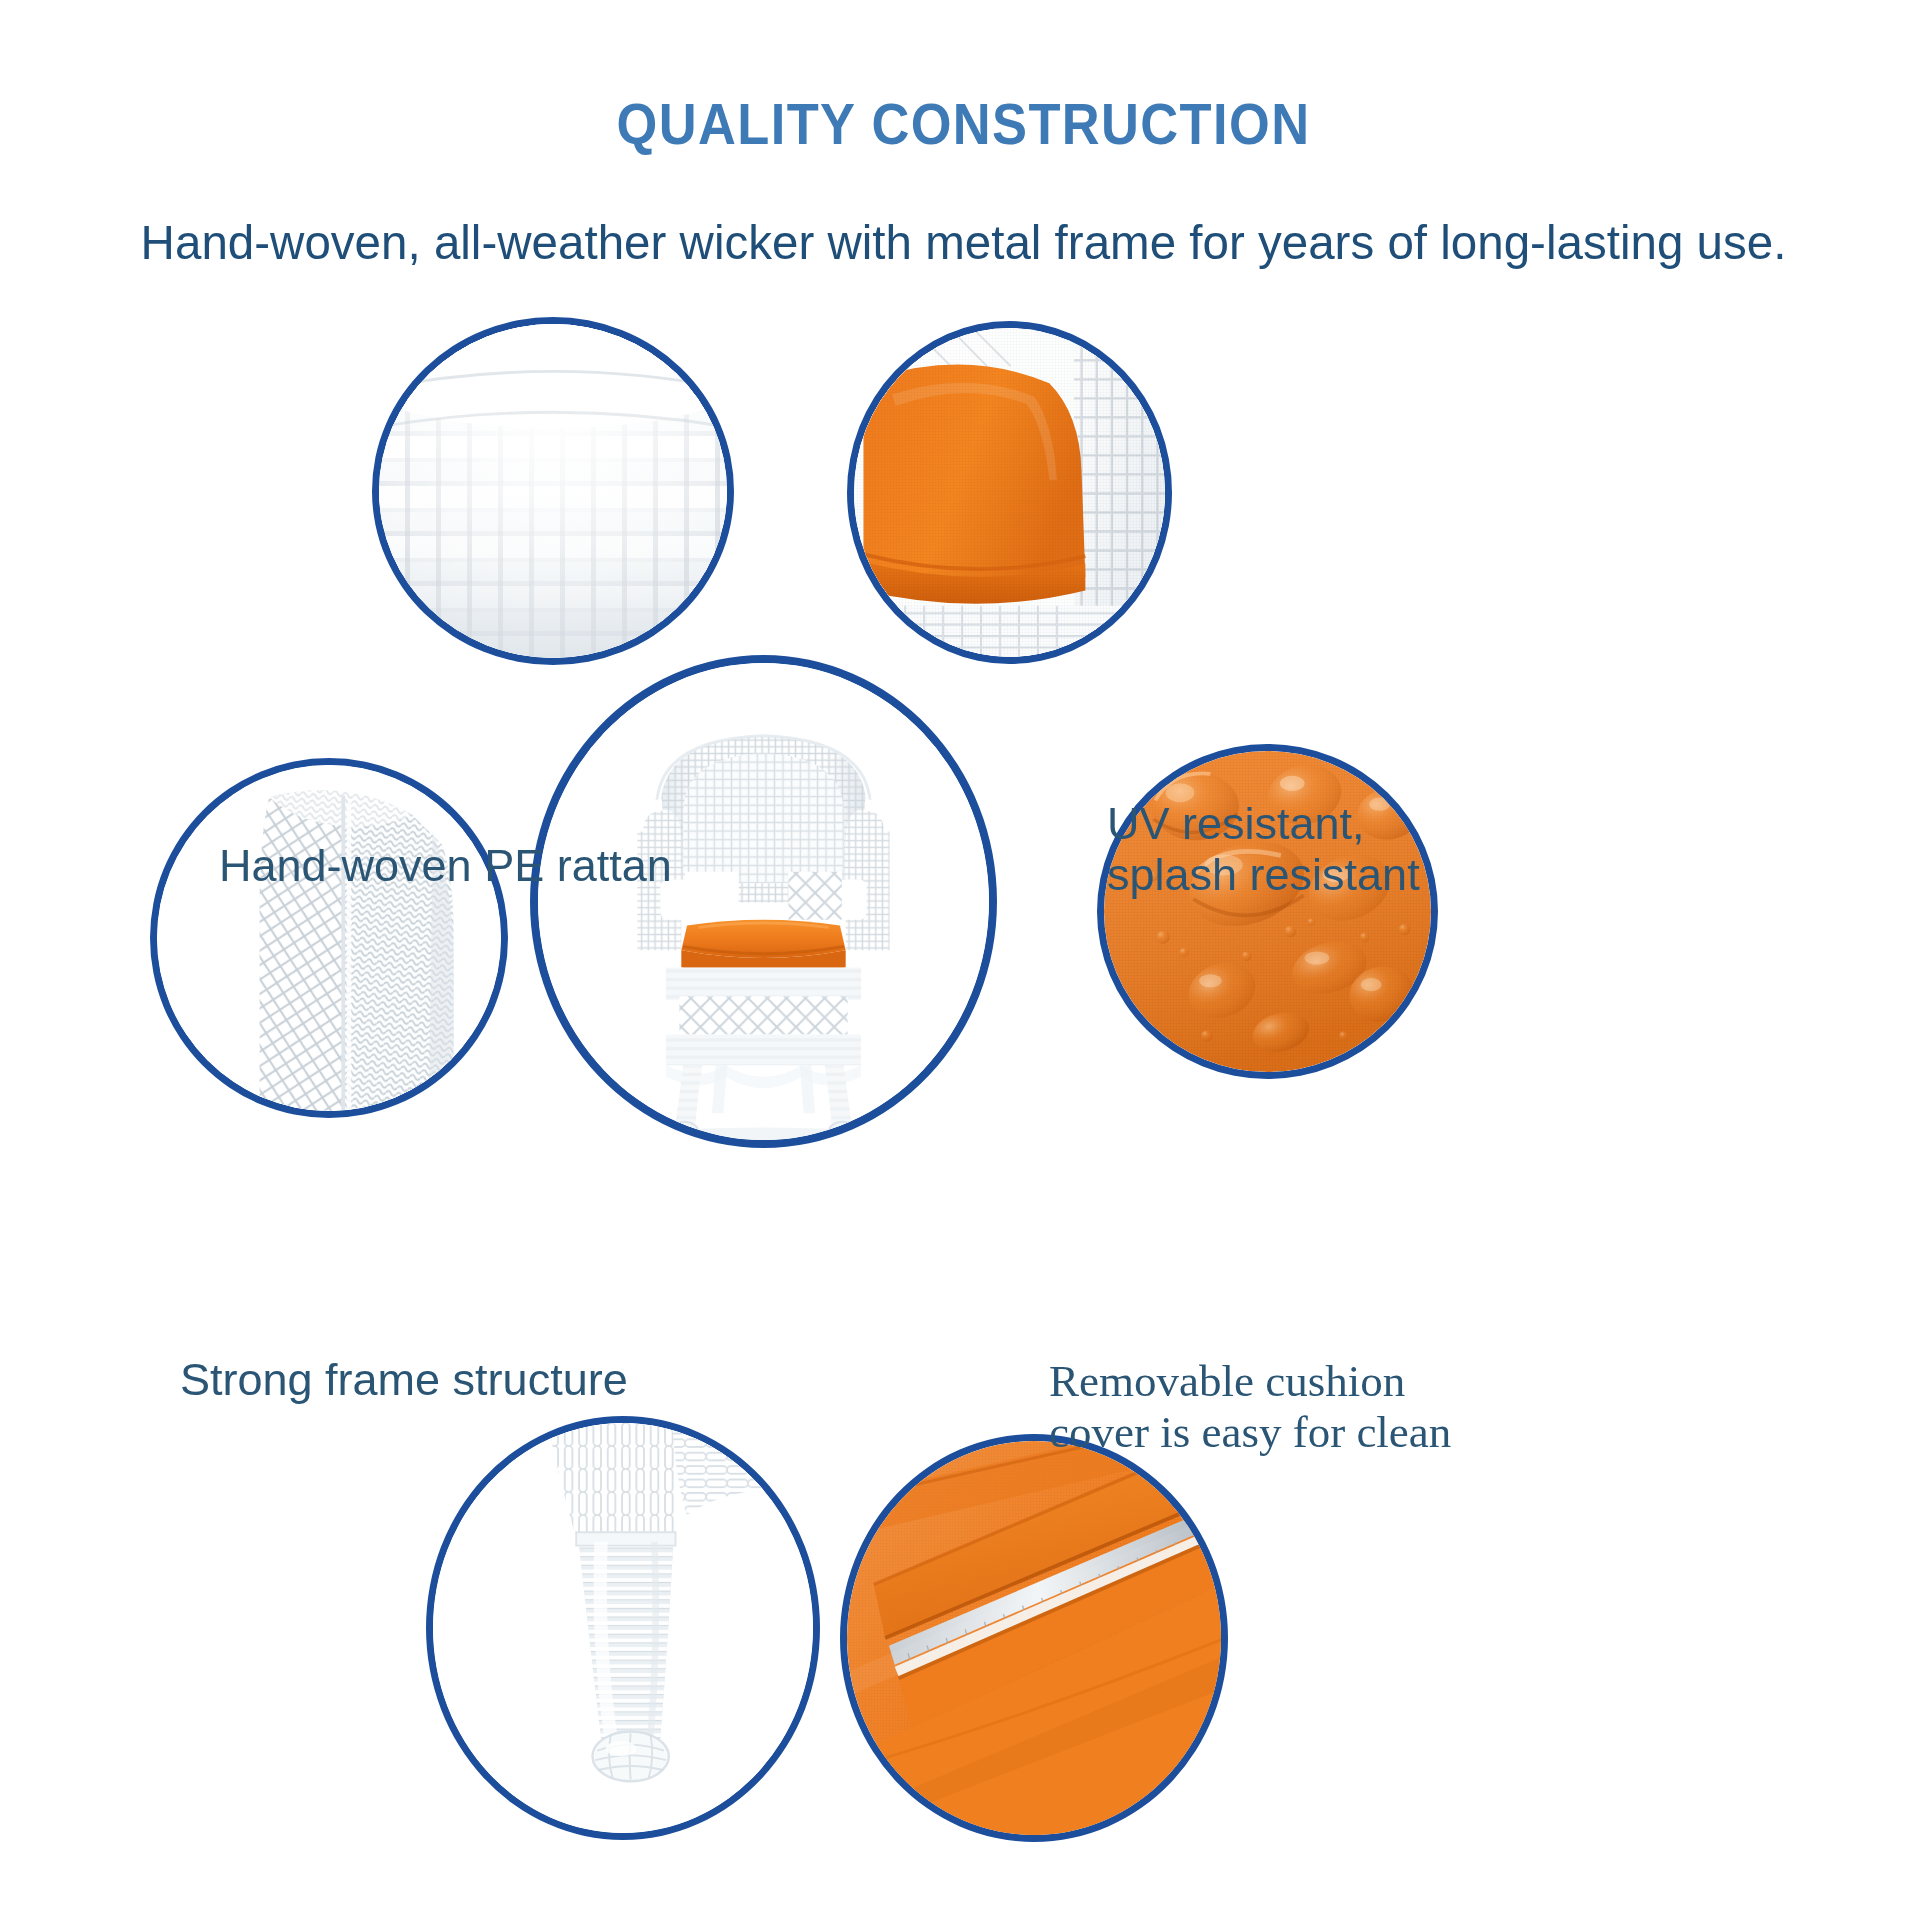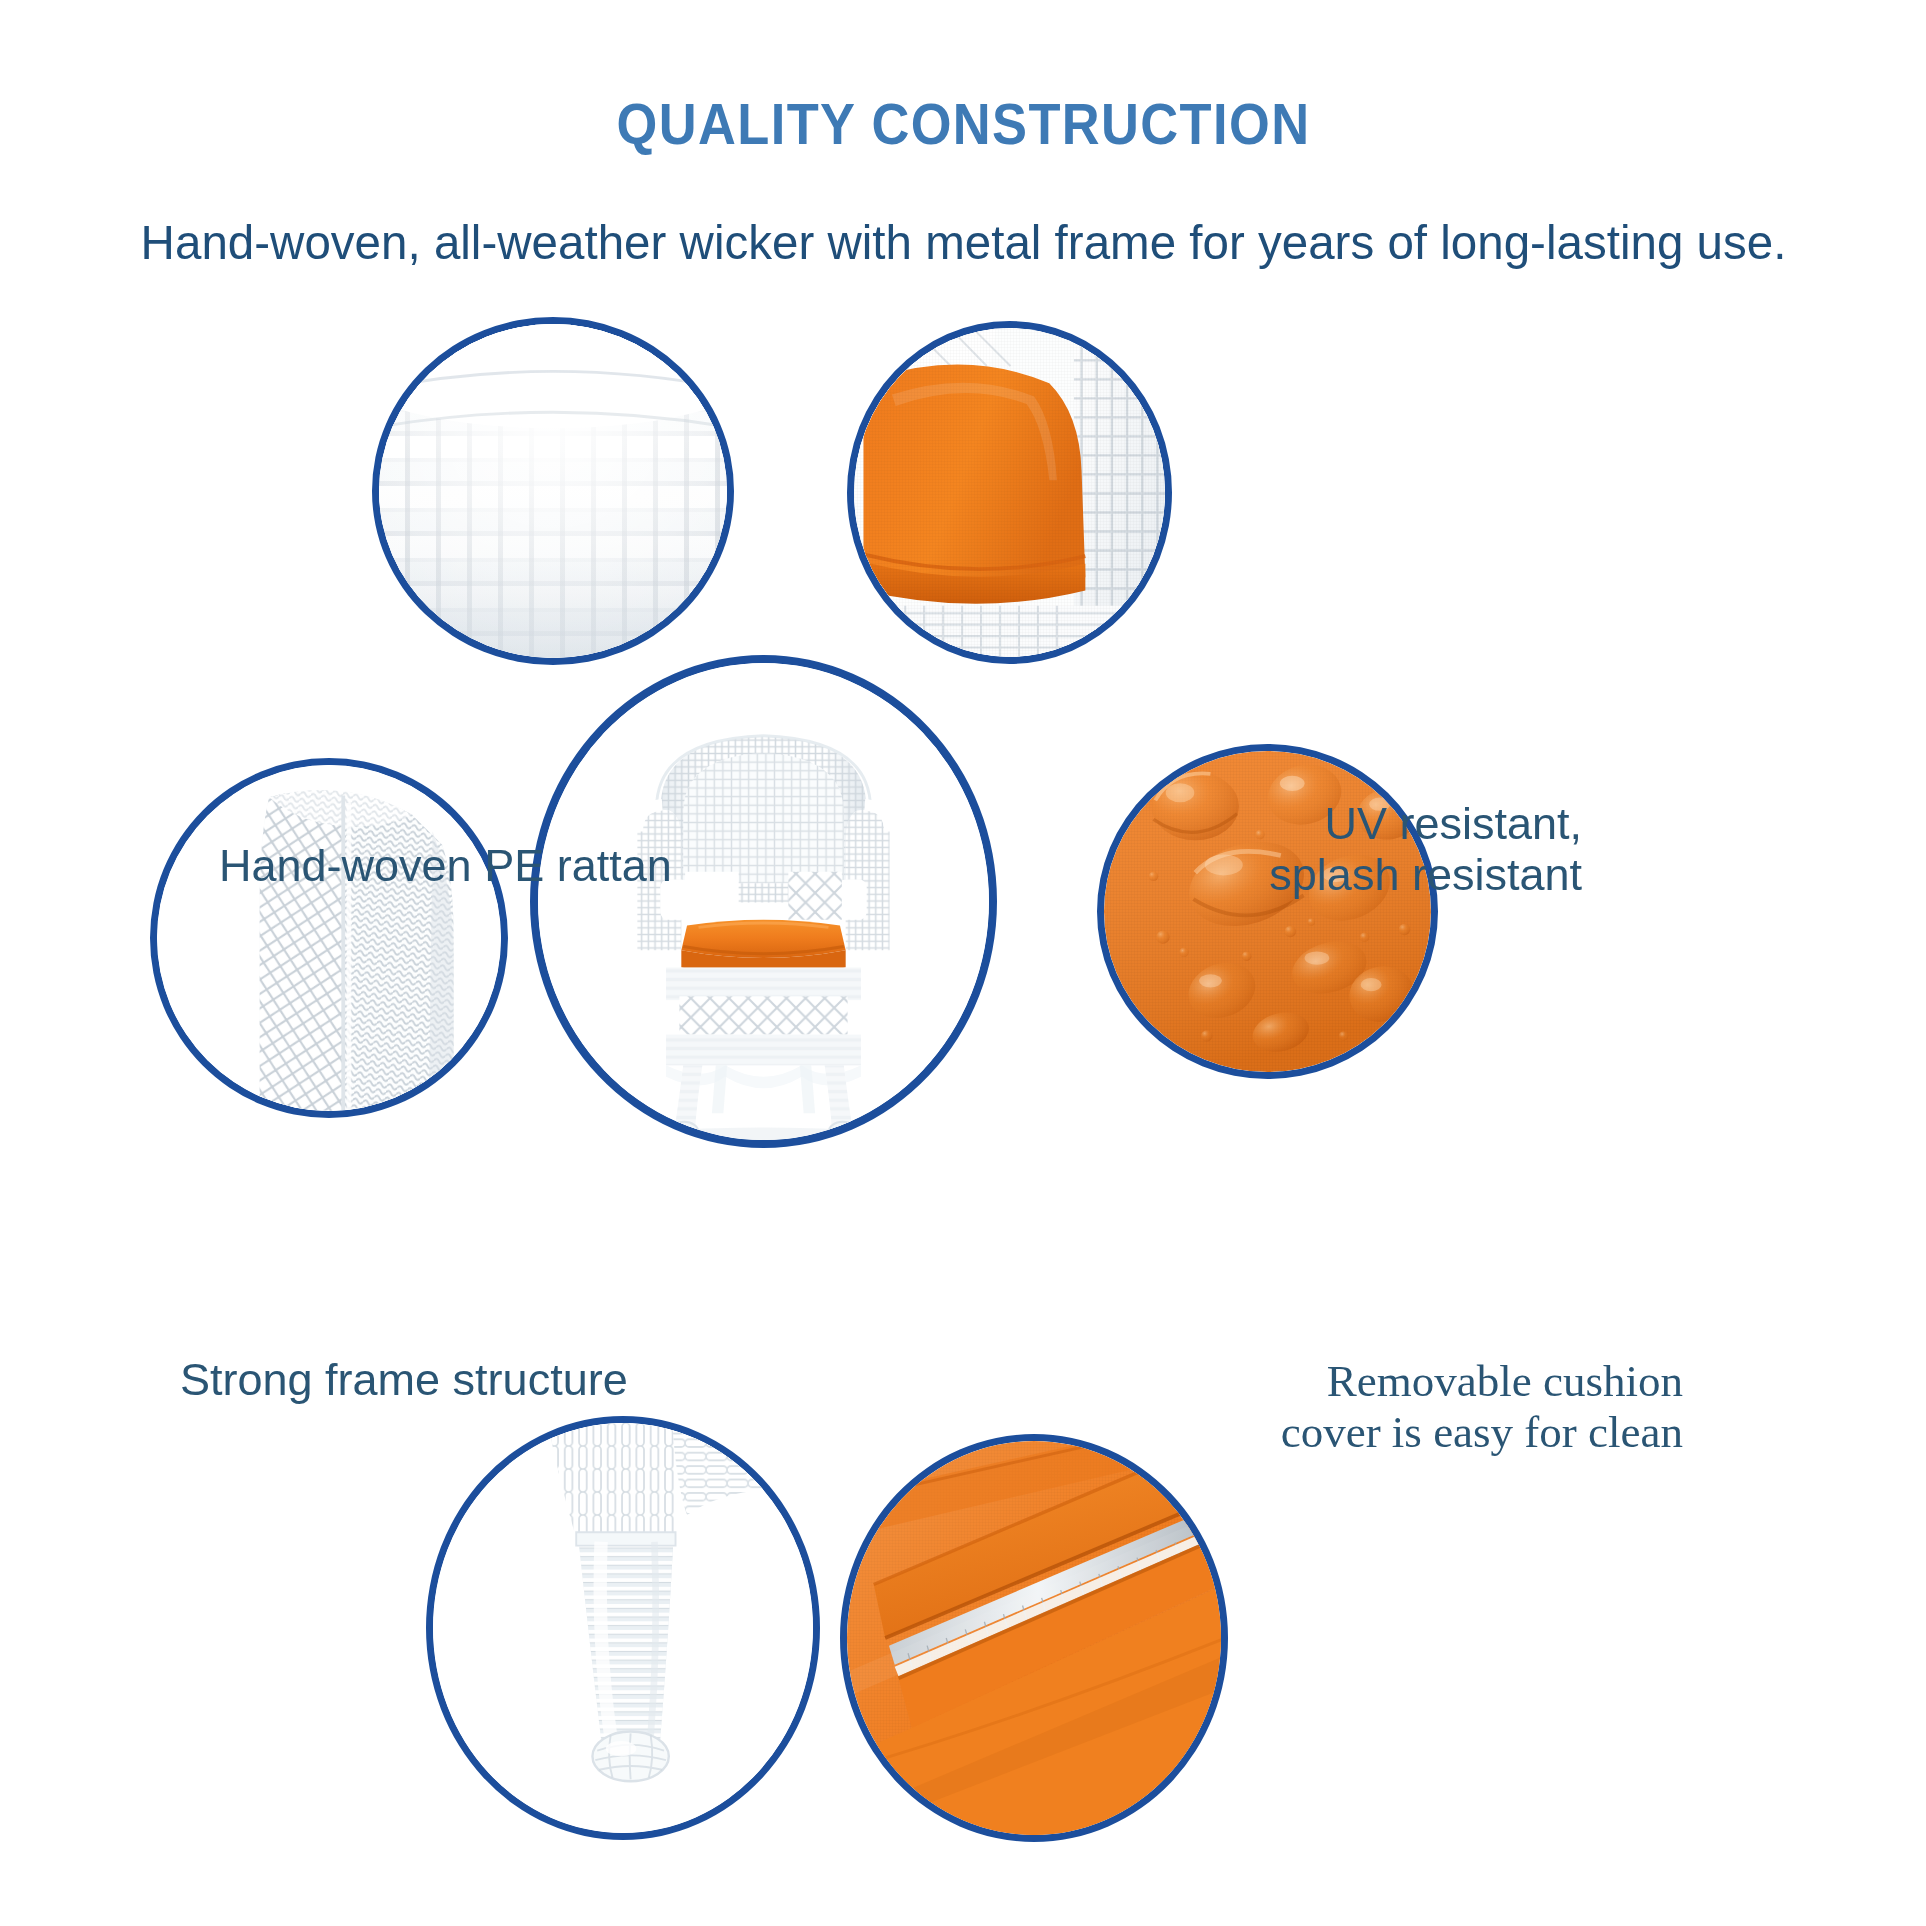--- a/index.html
+++ b/index.html
@@ -48,21 +48,21 @@
   }
 
   
   .caption {
     position: absolute;
     color: #2a5574;
     font-size: 45px;
     line-height: 1.14;
     white-space: pre-line;
   }
-  .caption.center-align { text-align: right; }
+  .caption.center-align { text-align: left; }
 
   
 
   .photo { position: absolute; inset: 0; }
 
   
   .weave-flat {
     background-color: #fbfcfd;
     background-image:
       repeating-linear-gradient(90deg,

